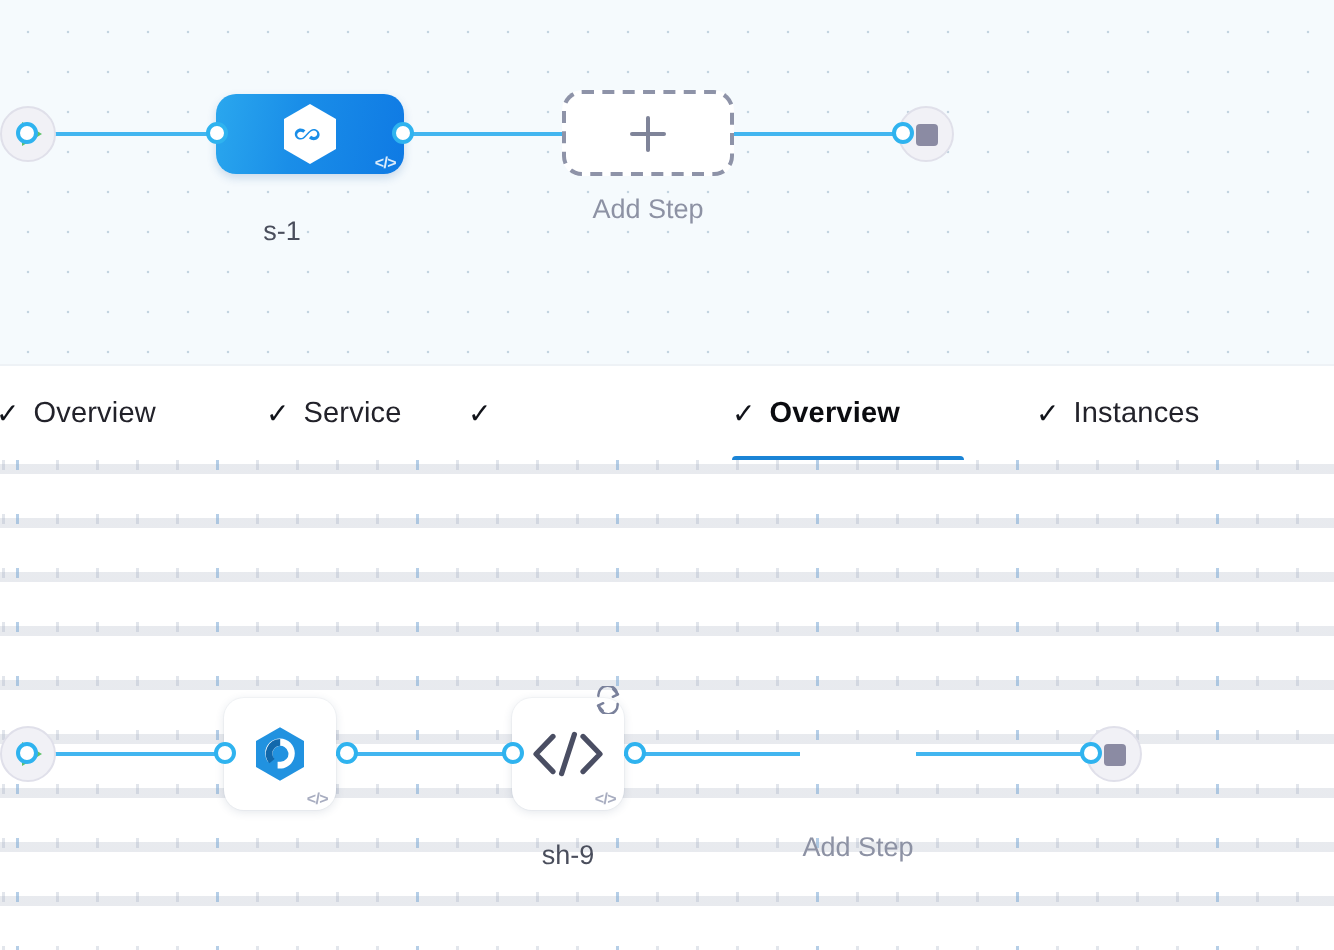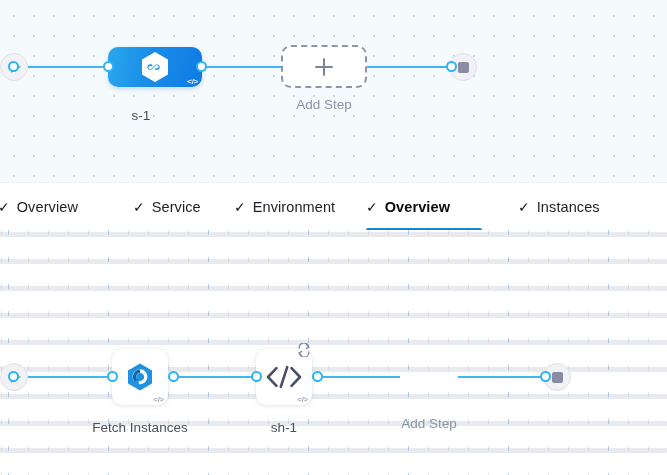--- a/index.html
+++ b/index.html
@@ -322,21 +322,20 @@
     <div class="tab" style="padding-left:0px; padding-right:0px; margin-left:-2px; width:108px; justify-content:flex-start;">
       <span class="tick">✓</span>
       <span class="tlabel">Overview</span>
     </div>
     <div class="tab" style="width:112px; justify-content:flex-start; margin-left:27px;">
       <span class="tick">✓</span>
       <span class="tlabel">Service</span>
     </div>
     <div class="tab" style="width:119px; justify-content:flex-start; margin-left:-11px;">
       <span class="tick">✓</span>
-      <span class="tlabel">Environment</span>
     </div>
     <div class="tab active" style="width:116px; justify-content:flex-start; margin-left:13px;">
       <span class="tick">✓</span>
       <span class="tlabel">Overview</span>
     </div>
     <div class="tab" style="width:110px; justify-content:flex-start; margin-left:36px;">
       <span class="tick">✓</span>
       <span class="tlabel">Instances</span>
     </div>
   </div>
@@ -358,39 +357,38 @@
     <div class="step-node" style="left:112px; top:119px;">
       <svg class="stepicon" width="26" height="28" viewBox="0 0 26 28">
         <path d="M13 0.6 L25 7.5 L25 20.5 L13 27.4 L1 20.5 L1 7.5 Z" fill="#2192e0"></path>
         <path d="M13 6.2c-4.1 0-7.4 3.3-7.4 7.4 0 1.6 .5 3.1 1.4 4.3l2.7-2.1a4 4 0 1 1 3.6 2.1h-1.5v3.4h1.2c4.1 0 7.4-3.3 7.4-7.7 0-4.1-3.3-7.4-7.4-7.4z" fill="#ffffff"></path>
         <path d="M13.1 9.9a3.9 3.9 0 0 0-3.9 3.9c0 1.05.4 2 1.1 2.7l-2.6 2.1a7.3 7.3 0 0 1 5.4-12.1v3.4z" fill="#1268ab"></path>
       </svg>
       <span class="node-code-badge dark">&lt;/&gt;</span>
     </div>
     <div class="port" style="left:107px; top:141px;"></div>
     <div class="port" style="left:168px; top:141px;"></div>
-    <div class="node-label" style="left: 140px; top: 190px;">Fetch Instances</div>
 
     <div class="step-node" style="left:256px; top:119px;">
       <svg class="stepicon" width="38" height="24" viewBox="0 0 38 24">
         <path d="M11.5 3.2 L3.0 12 L11.5 20.8" fill="none" stroke="#4a4e63" stroke-width="2.6" stroke-linecap="round" stroke-linejoin="round"></path>
         <path d="M26.5 3.2 L35.0 12 L26.5 20.8" fill="none" stroke="#4a4e63" stroke-width="2.6" stroke-linecap="round" stroke-linejoin="round"></path>
         <path d="M22.2 2.2 L15.8 21.8" fill="none" stroke="#4a4e63" stroke-width="2.6" stroke-linecap="round"></path>
       </svg>
       <span class="node-code-badge dark">&lt;/&gt;</span>
     </div>
     <svg class="loop-badge" width="16" height="14" viewBox="0 0 16 14" style="left:296px; top:113px;">
       <path d="M3.2 5.0 A4.4 4.4 0 0 1 12.6 4.2" fill="none" stroke="#7a819b" stroke-width="1.25" stroke-linecap="round"></path>
       <path d="M12.8 9.0 A4.4 4.4 0 0 1 3.4 9.8" fill="none" stroke="#7a819b" stroke-width="1.25" stroke-linecap="round"></path>
       <path d="M10.6 1.6 L13.0 4.2 L10.4 5.4" fill="none" stroke="#7a819b" stroke-width="1.25" stroke-linecap="round" stroke-linejoin="round"></path>
       <path d="M5.4 12.4 L3.0 9.8 L5.6 8.6" fill="none" stroke="#7a819b" stroke-width="1.25" stroke-linecap="round" stroke-linejoin="round"></path>
     </svg>
     <div class="port" style="left:251px; top:141px;"></div>
     <div class="port" style="left:312px; top:141px;"></div>
-    <div class="node-label" style="left: 284px; top: 190px;">sh-1</div>
+    <div class="node-label" style="left: 284px; top: 190px;">sh-9</div>
 
     <div class="node-label muted" style="left: 429px; top: 186px;">Add Step</div>
 
     <div class="terminal" style="left:543px; top:133px;">
       <div class="stop-sq"></div>
     </div>
     <div class="port" style="left:540px; top:141px;"></div>
   </div>
 
 </div>

